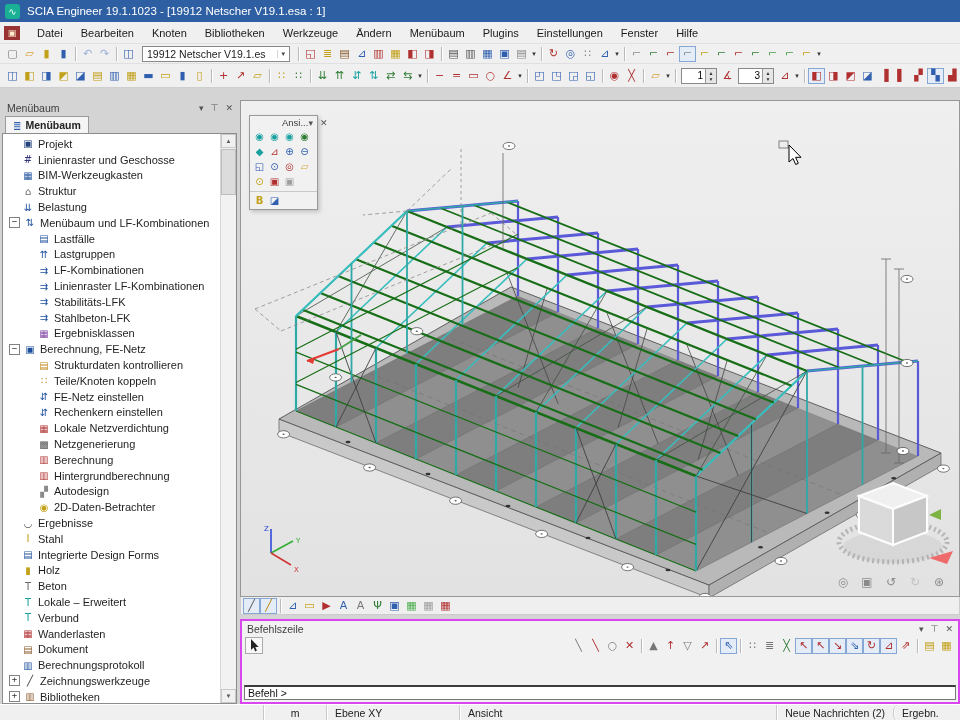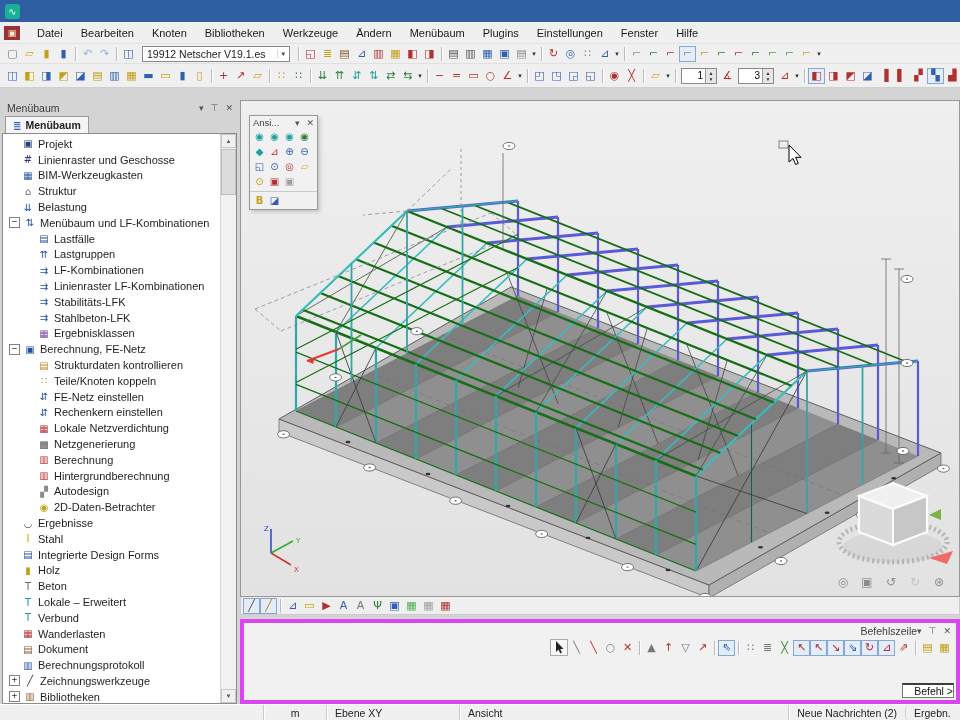--- a/index.html
+++ b/index.html
@@ -54,33 +54,33 @@
   .sbtn{height:14px;background:#f0f0f0;border:1px solid #c8c8c8;font-size:6px;color:#555;display:flex;
         align-items:center;justify-content:center;box-sizing:border-box;}
   .sthumb{height:46px;background:#dcdcdc;border:1px solid #bdbdbd;margin-top:1px;box-sizing:border-box;}
   .sbfill{flex:1;}
   
   .rightcol{flex:1;display:flex;flex-direction:column;margin-left:2px;min-width:0;}
   .viewport{height:497px;flex:none;position:relative;background:linear-gradient(180deg,#efefef,#e2e2e2);
             border:1px solid #979797;box-sizing:border-box;overflow:hidden;}
   .vstrip{height:18px;flex:none;background:#efefef;border:1px solid #cccccc;border-top:0;display:flex;
           align-items:center;padding-left:2px;box-sizing:border-box;}
-  .cmdpanel{height:85px;margin-top:4px;flex:none;background:#f1f1f1;border:4px solid #d946ef;
-            box-sizing:border-box;display:flex;flex-direction:column;align-items:flex-end;}
+  .cmdpanel{height:85px;margin-top:4px;flex:none;background:#f1f1f1;border:2px solid #d946ef;
+            box-sizing:border-box;display:flex;flex-direction:column;}
   .cmdbar{display:flex;align-items:center;padding:1px 3px 0 3px;}
   .cursorbtn{width:18px;height:17px;border:1px solid #aaa;background:#f8f8f8;display:flex;align-items:center;
              justify-content:center;flex:none;box-sizing:border-box;}
   .cmdicons{margin-left:auto;display:flex;align-items:center;}
   .cmdspacer{flex:1;}
   .cmdinput{height:15px;margin:3px 2px 2px 2px;background:#fff;border:1px solid #767676;border-top:2px solid #3c3c3c;
-            font-size:10.5px;color:#111;display:flex;align-items:center;padding-left:11px;flex:none;box-sizing:border-box;}
+            font-size:10.5px;color:#111;display:flex;align-items:center;padding-left:3px;flex:none;box-sizing:border-box;}
   
   .palette{position:absolute;left:8px;top:14px;width:67px;background:#f1f1f1;border:1px solid #9a9a9a;
            box-shadow:2px 2px 4px rgba(0,0,0,.18);z-index:5;}
-  .palette .phead{height:13px;font-size:9.5px;padding:0 3px;}
+  .palette .phead{height:13px;font-size:9.5px;padding:0 3px;margin-left:29px;}
   .prow{display:flex;padding:0 2px;}
   .prow.last{border-top:1px solid #c9c9c9;margin-top:2px;padding:1px 2px;}
   .picon{width:15px;height:15px;font-size:10px;display:flex;align-items:center;justify-content:center;
          font-family:"DejaVu Sans",sans-serif;}
   .navicons{position:absolute;right:12px;bottom:6px;display:flex;gap:8px;z-index:4;}
   .nico{width:16px;height:16px;font-size:12px;color:#8b8b8b;display:flex;align-items:center;justify-content:center;
         font-family:"DejaVu Sans",sans-serif;}
   
   .status{height:16px;background:#f0f0f0;border-top:1px solid #fff;display:flex;align-items:stretch;
           font-size:10.5px;color:#222;}
@@ -90,20 +90,21 @@
   .sflex{flex:1;}
   svg text{font-family:"DejaVu Sans",sans-serif;}
 </style>
 </head>
 <body>
 
 <div class="app">
 
   <div class="titlebar">
     <span class="logo">∿</span>
+    <span>SCIA Engineer 19.1.1023 - [19912 Netscher V19.1.esa : 1]</span>
   </div>
 
   <div class="menubar">
     <span class="mdi">▣</span>
     <nav class="menus" id="menus">
         <div class="menu-item">Datei</div>
         <div class="menu-item">Bearbeiten</div>
         <div class="menu-item">Knoten</div>
         <div class="menu-item">Bibliotheken</div>
         <div class="menu-item">Werkzeuge</div>
@@ -942,15 +943,15 @@
     </section>
   </div>
 
   <div class="status">
     <div class="sspacer"></div>
     <div class="scell" style="width:46px;justify-content:center;">m</div>
     <div class="scell" style="width:116px;">Ebene XY</div>
     <div class="scell" style="width:120px;">Ansicht</div>
     <div class="sflex"></div>
     <div class="scell">Neue Nachrichten (2)</div>
-    <div class="scell" style="width:46px;padding-right:0;border-radius:6px;">Ergebn.</div>
+    <div class="scell" style="width:46px;padding-right:12px;border-radius:6px;">Ergebn.</div>
   </div>
 </div>
 
 </body></html>

